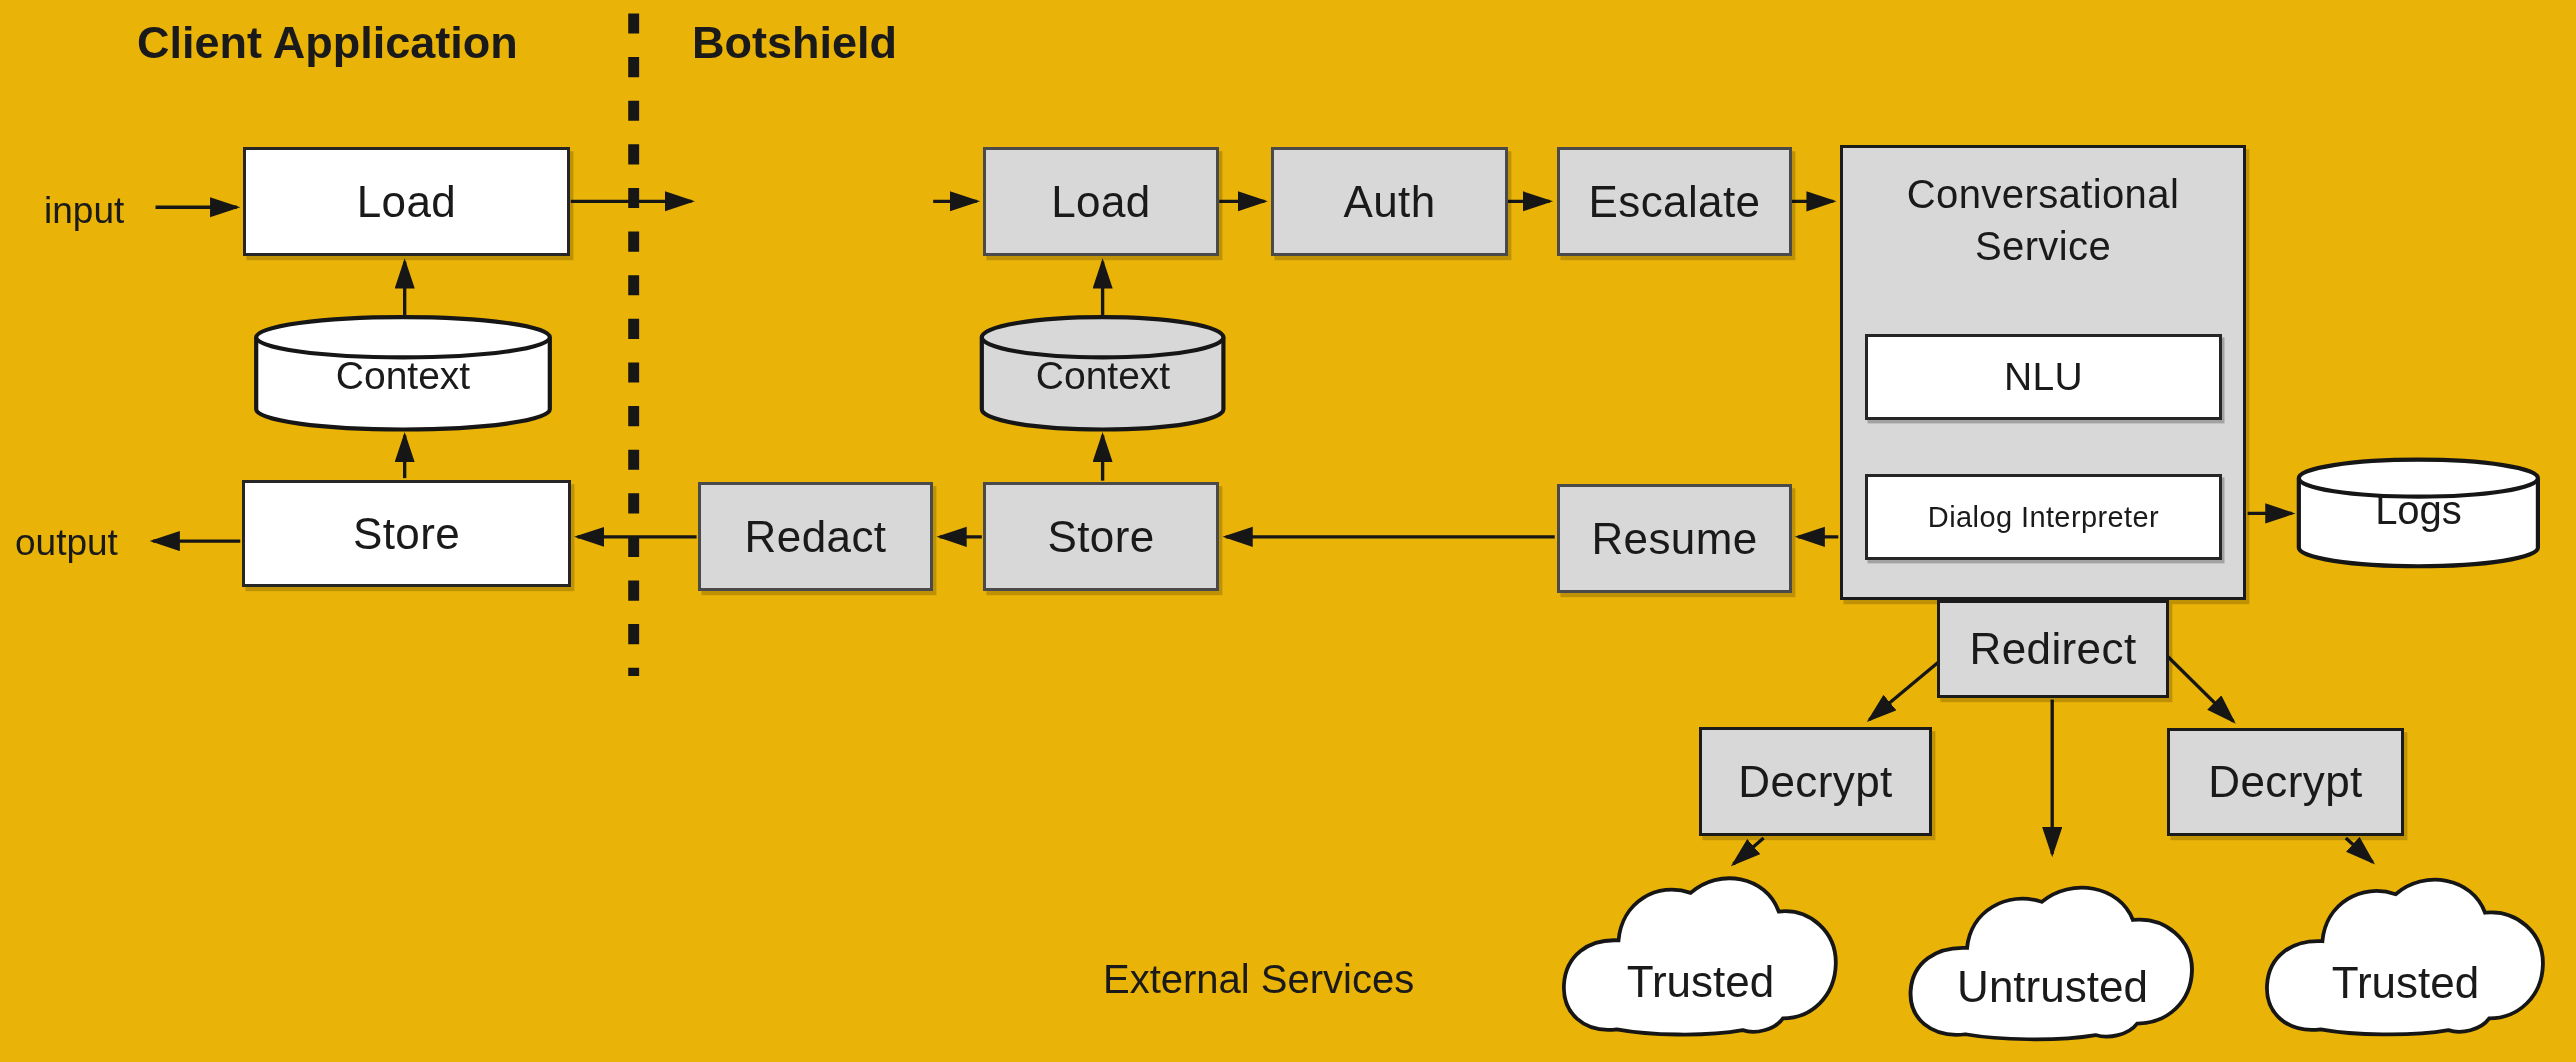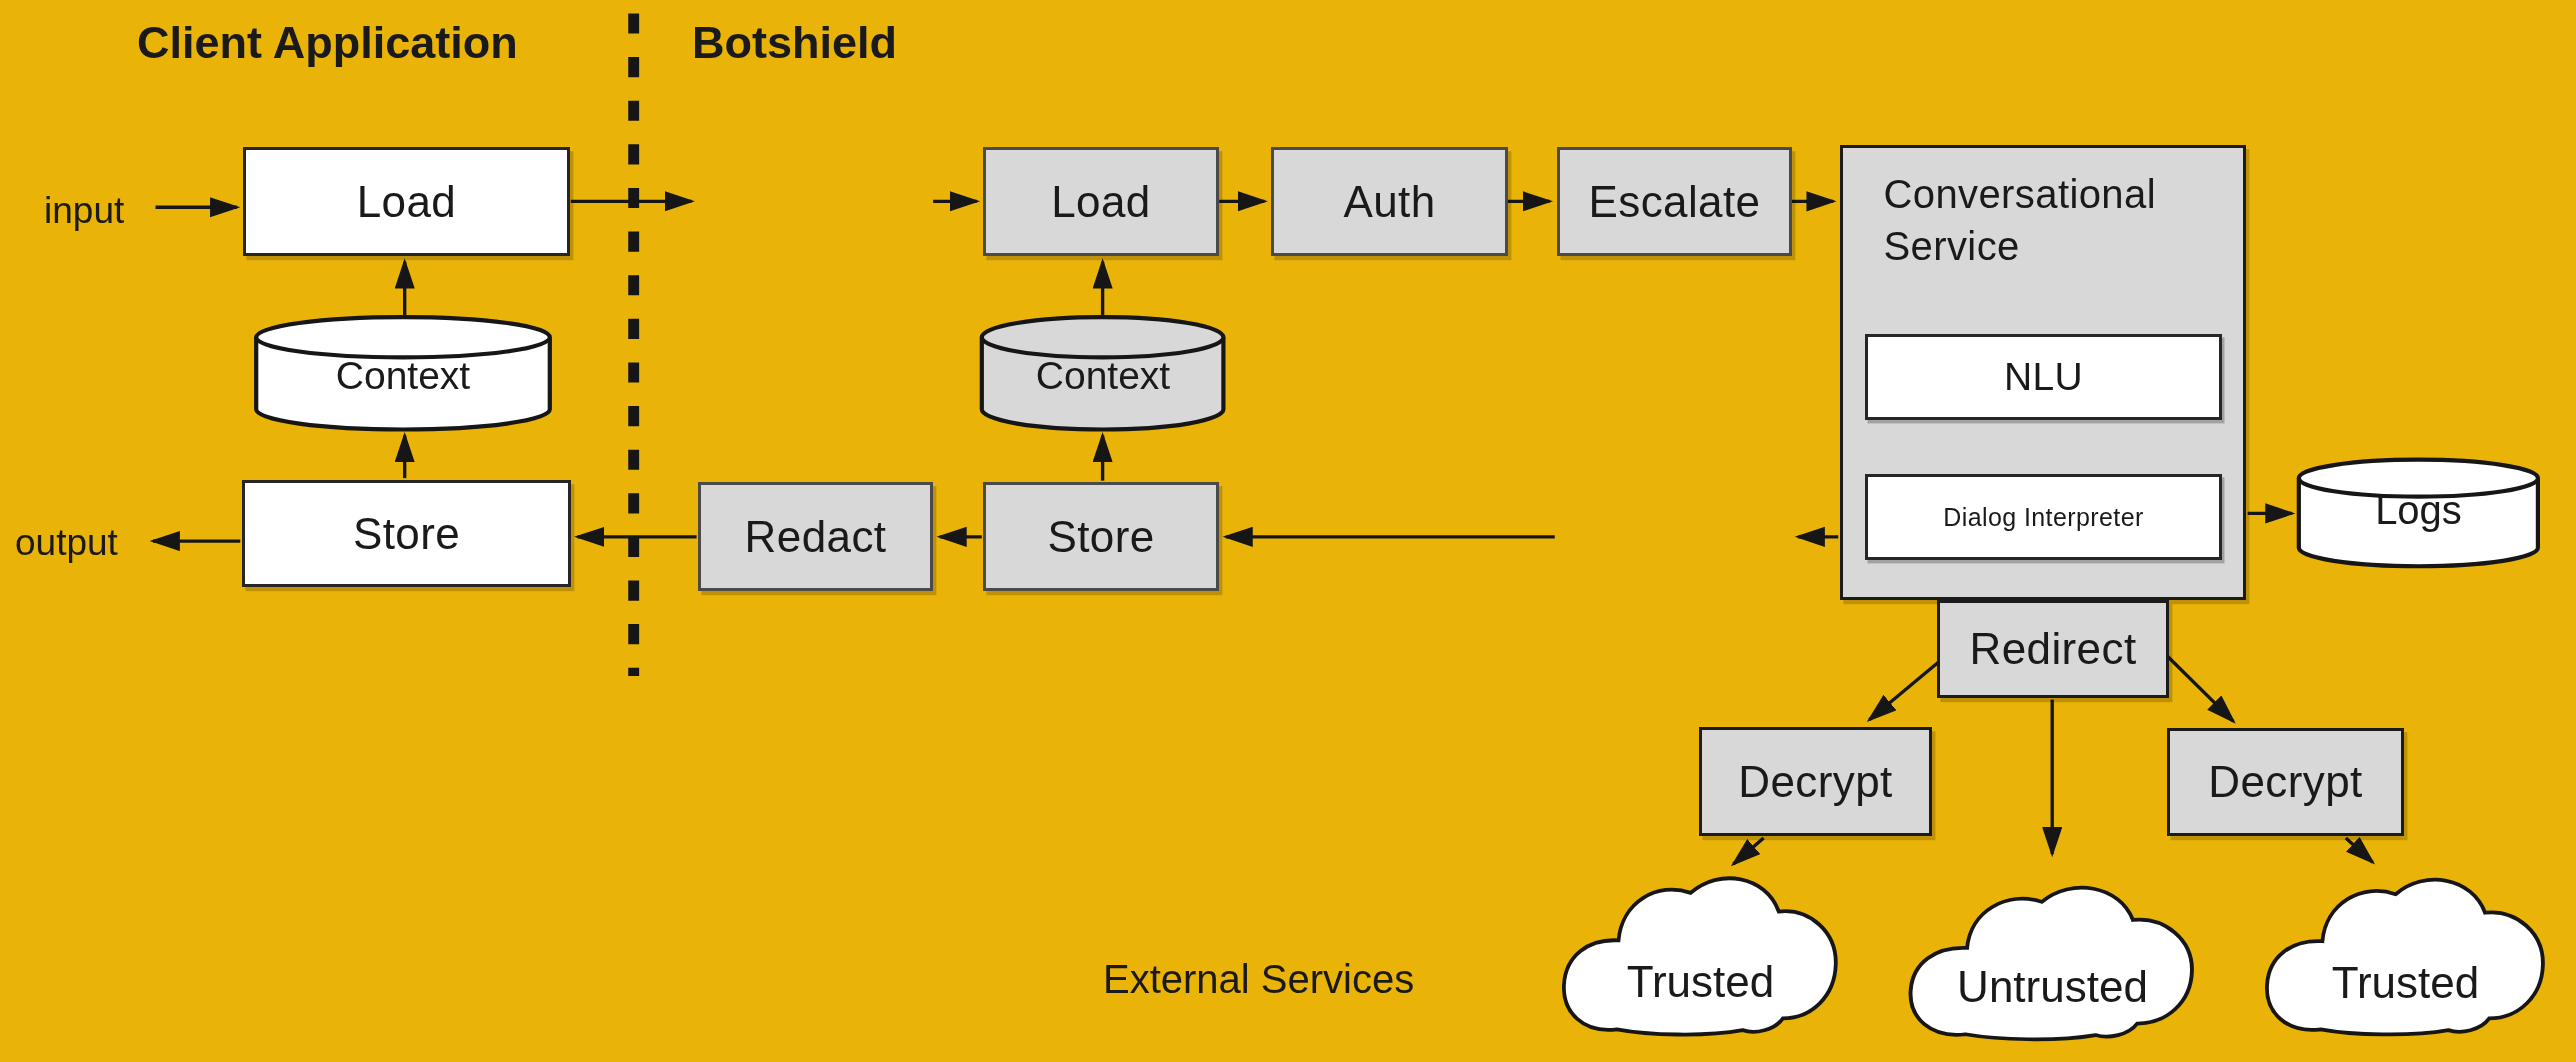--- a/index.html
+++ b/index.html
@@ -32,23 +32,23 @@
   .io-label{position:absolute;z-index:3;font-size:37px;white-space:nowrap;}
   .shape-label{
     position:absolute;z-index:3;text-align:center;white-space:nowrap;
     font-size:39px;
   }
   .cloud-label{position:absolute;z-index:3;text-align:center;font-size:44px;white-space:nowrap;}
   .external{position:absolute;z-index:3;font-size:40px;white-space:nowrap;}
 
   .conv-title{
     position:absolute;top:20px;left:0;right:0;margin:0 auto;width:319px;
-    font-size:40px;line-height:1.3;
+    text-align:center;font-size:40px;line-height:1.3;
   }
-  .small-font{font-size:25px;}
+  .small-font{font-size:29px;}
   .logs-font{font-size:40px;}
 </style>
 </head>
 <body>
 
 <div id="diagram">
 
   <svg id="wires" width="2576" height="1062" viewBox="0 0 3070 1266" xmlns="http://www.w3.org/2000/svg">
     <defs>
       <marker id="ah" markerWidth="11" markerHeight="8" refX="8" refY="3" orient="auto" markerUnits="strokeWidth">
@@ -135,20 +135,23 @@
     <span>Escalate</span>
   </div>
   <div class="shape-label" style="left:982px;top:354px;width:242px;">Context</div>
 
   <div class="node gray" style="left:698px;top:482px;width:235px;height:109px;">
     <span>Redact</span>
   </div>
   <div class="node gray" style="left:983px;top:482px;width:236px;height:109px;">
     <span>Store</span>
   </div>
+  <div class="node gray" style="left:1557px;top:484px;width:235px;height:109px;">
+    <span>Resume</span>
+  </div>
 
   <div class="node gray dark" style="left:1840px;top:145px;width:406px;height:455px;">
     <div class="conv-title">Conversational Service</div>
   </div>
   <div class="node white inner" style="left:1865px;top:334px;width:357px;height:86px;font-size:39px;">
     <span>NLU</span>
   </div>
   <div class="node white inner small-font" style="left:1865px;top:474px;width:357px;height:86px;">
     <span>Dialog Interpreter</span>
   </div>

